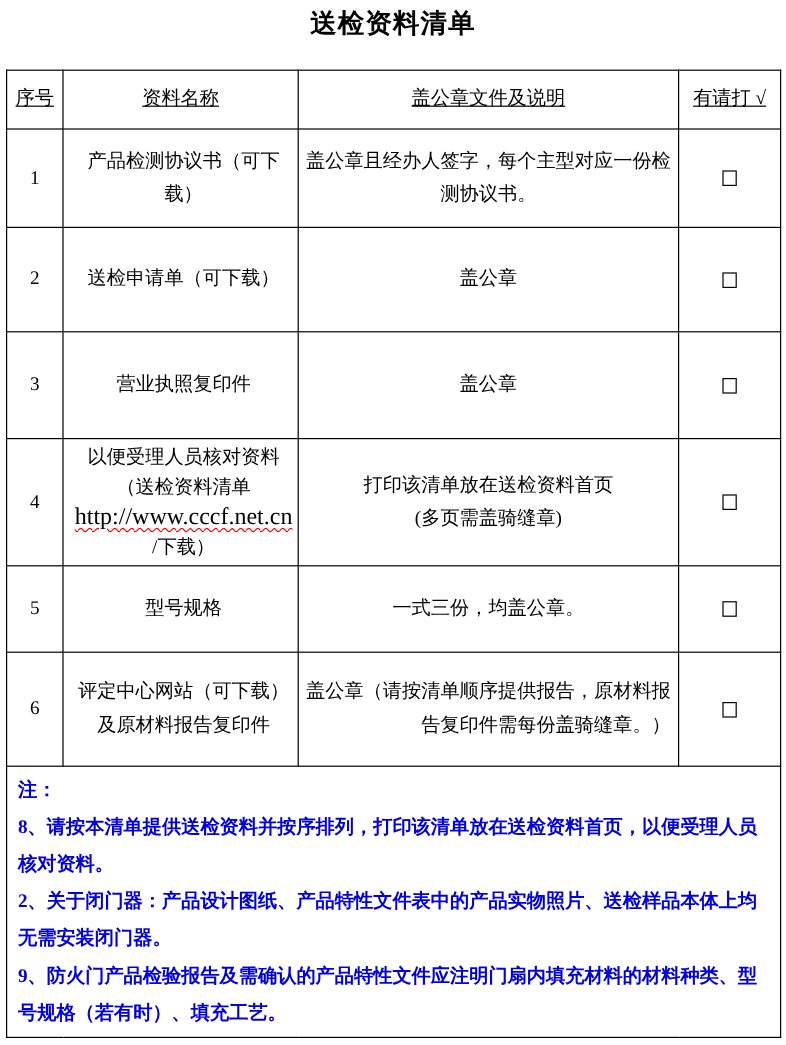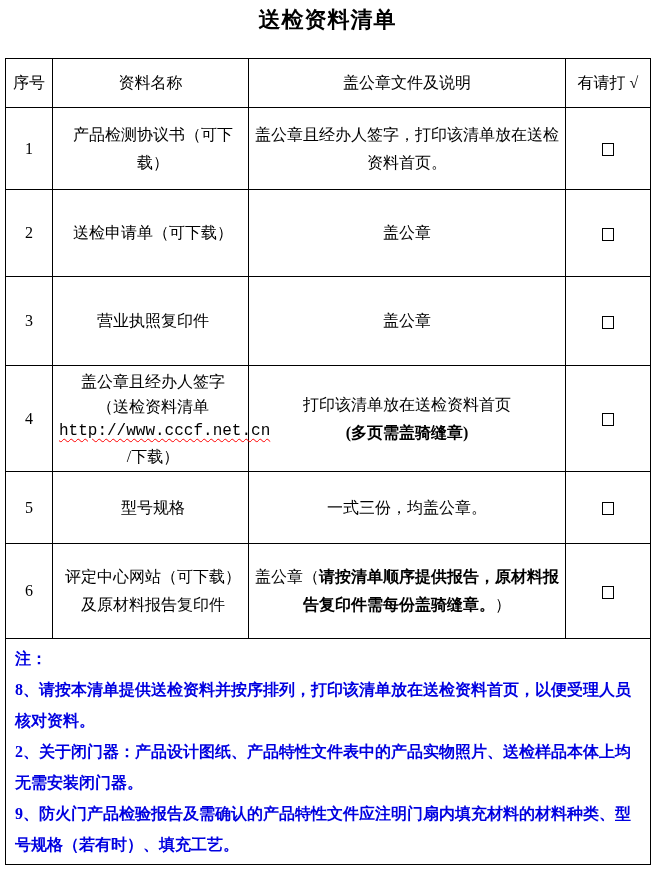--- a/index.html
+++ b/index.html
@@ -32,46 +32,46 @@
     padding: 2px 5px;
     line-height: 28px;
   }
   .tbl th { font-weight: normal; text-align: center; }
 
   col.c-no    { width: 47px;  }
   col.c-name  { width: 196px; }
   col.c-desc  { width: 317px; }
   col.c-check { width: 85px;  }
 
-  tr.h-head  { height: 49px;  }
+  tr.h-head  { height: 49px; text-decoration: underline;  }
   tr.h-r1    { height: 82px;  }
   tr.h-r2    { height: 87px;  }
   tr.h-r3    { height: 89px;  }
   tr.h-r4    { height: 106px; }
   tr.h-r5    { height: 72px;  }
   tr.h-r6    { height: 95px;  }
   tr.h-notes { height: 218px; }
 
   td.no    { text-align: center; }
   td.name  { text-align: center; padding-left: 6px; padding-right: 1px; }
   td.desc  { text-align: center; padding-left: 6px; padding-right: 6px; }
-  td.desc.left { text-align: center; }
+  td.desc.left { text-align: right; }
   td.check { text-align: center; }
 
   td.name-multiline { line-height: 25px; }
 
   .url {
-    font-family: Liberation Mono, monospace;
-    font-size: 16px;
+    font-family: Liberation Serif, serif;
+    font-size: 20px;
     text-decoration: underline wavy var(--squiggle, #f00);
     text-decoration-thickness: 1px;
     text-underline-offset: 3px;
   }
 
-  .b { font-weight: bold; }
+  .b { font-weight: normal; }
 
   .cb {
     display: inline-block;
     width: 12px; height: 13px;
     border: 1.5px solid #000;
     background: #fff;
     vertical-align: middle;
   }
 
   td.notes {
@@ -104,42 +104,42 @@
         <tr class="h-head">
       <th>序号</th>
       <th>资料名称</th>
       <th>盖公章文件及说明</th>
       <th>有请打 √</th>
     </tr>
 
     <tr class="h-r1">
       <td class="no">1</td>
       <td class="name">产品检测协议书（可下载）</td>
-      <td class="desc">盖公章且经办人签字，打印该清单放在送检资料首页。</td>
+      <td class="desc">盖公章且经办人签字，每个主型对应一份检测协议书。</td>
       <td class="check"><span class="cb"></span></td>
     </tr>
 
     <tr class="h-r2">
       <td class="no">2</td>
       <td class="name">送检申请单（可下载）</td>
       <td class="desc">盖公章</td>
       <td class="check"><span class="cb"></span></td>
     </tr>
 
     <tr class="h-r3">
       <td class="no">3</td>
       <td class="name">营业执照复印件</td>
       <td class="desc">盖公章</td>
       <td class="check"><span class="cb"></span></td>
     </tr>
 
     <tr class="h-r4">
       <td class="no">4</td>
       <td class="name name-multiline">
-        <div>盖公章且经办人签字</div>
+        <div>以便受理人员核对资料</div>
         <div>（送检资料清单</div>
         <div class="url">http://www.cccf.net.cn</div>
         <div>/下载）</div>
       </td>
       <td class="desc">
         <div>打印该清单放在送检资料首页</div>
         <div class="b">(多页需盖骑缝章)</div>
       </td>
       <td class="check"><span class="cb"></span></td>
     </tr>

